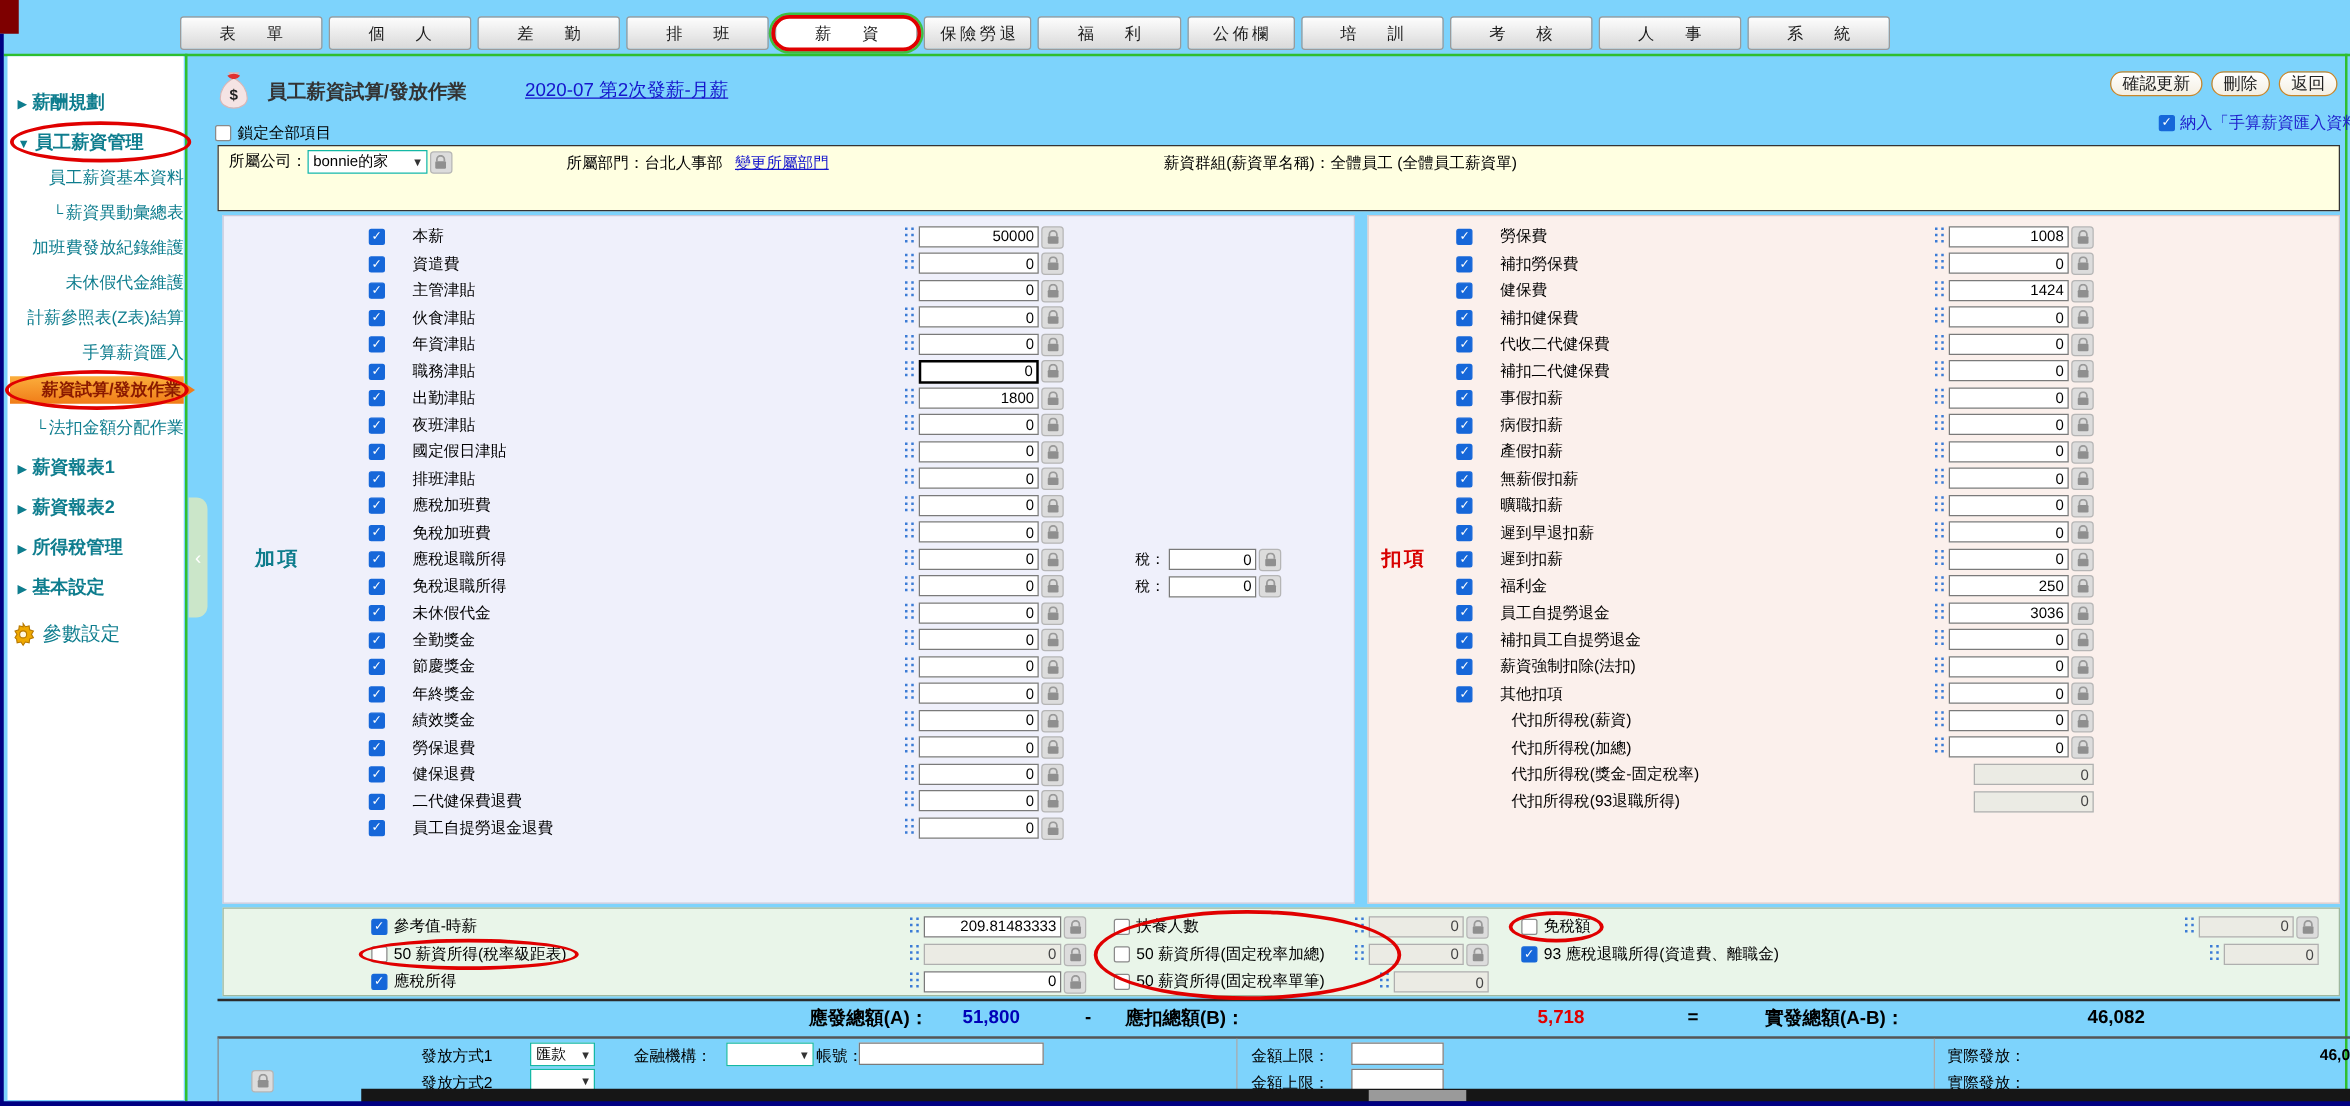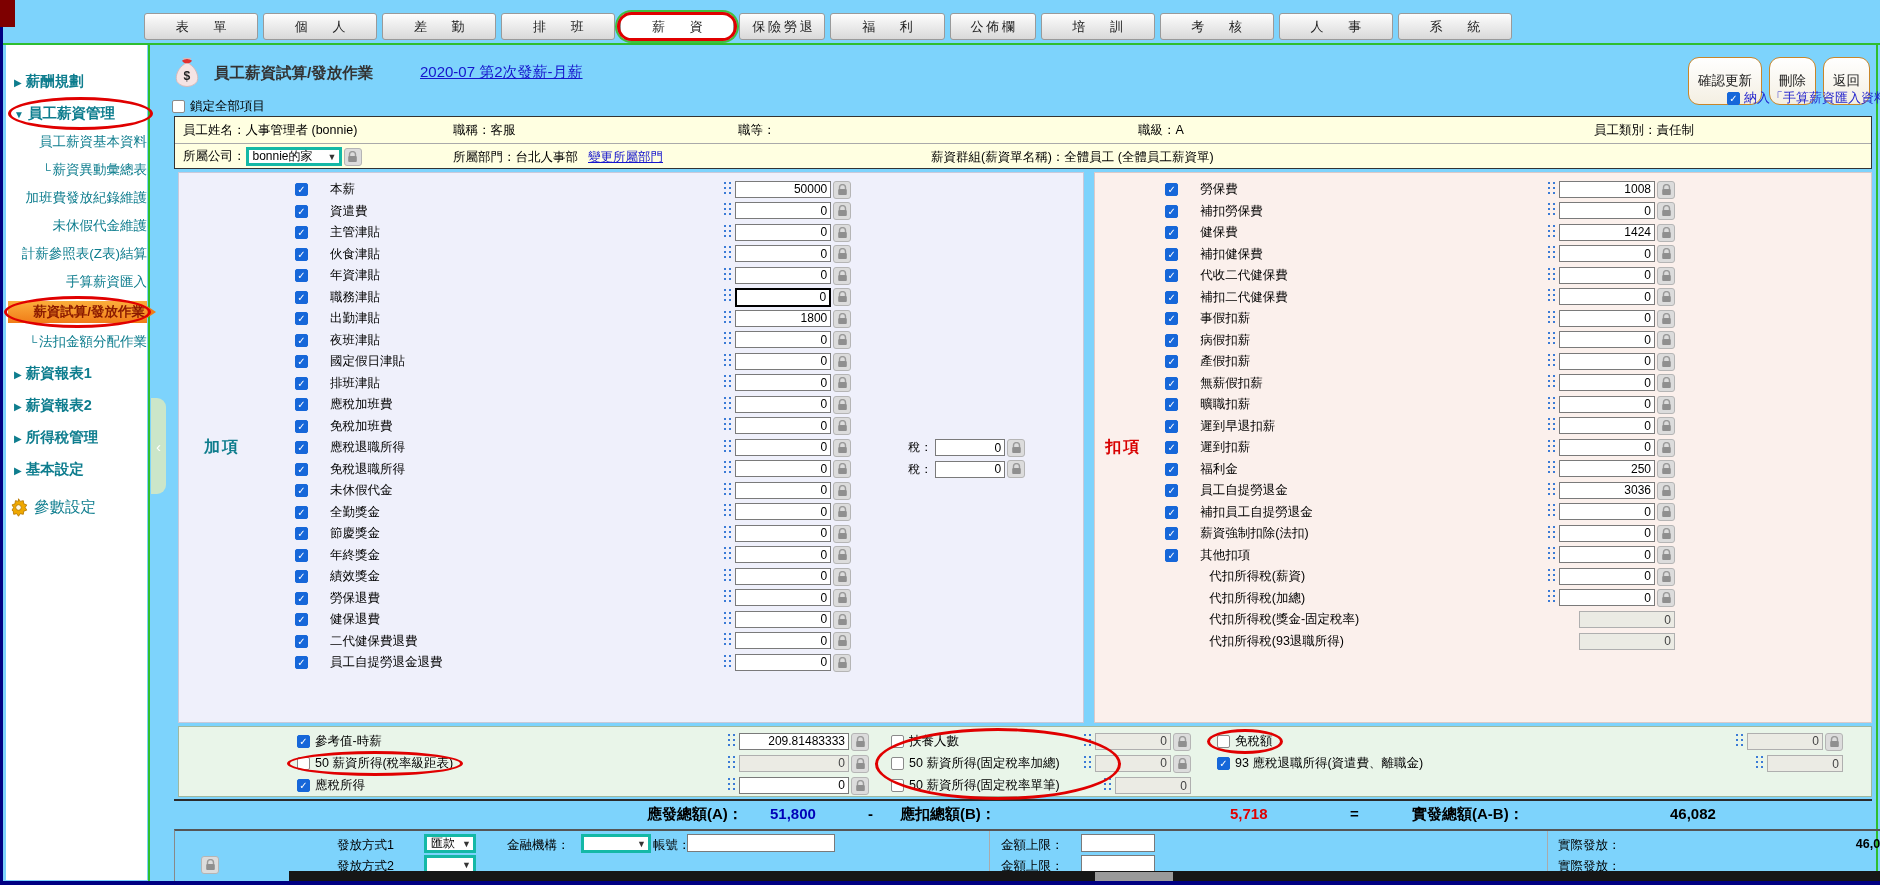--- a/index.html
+++ b/index.html
@@ -40,34 +40,34 @@
   .sp-gear{margin:18px 0 0 2px;font-size:15.5px;display:flex;align-items:center;gap:5px;}
   .ringA{position:absolute;inset:-7px -6px;border:3px solid #E00000;border-radius:50%;z-index:5;pointer-events:none;}
   .ringB{position:absolute;inset:-5px -4px;border:3px solid #E00000;border-radius:50%;z-index:5;pointer-events:none;}
   
   #content{position:absolute;left:150px;top:45px;width:1728px;bottom:0;}
   .pghead-icon{position:absolute;left:22px;top:9px;}
   .pghead-title{position:absolute;left:64px;top:18px;font-size:15.5px;font-weight:bold;color:#333;}
   .pghead-link{position:absolute;left:270px;top:18px;font-size:15px;color:#1515CC;text-decoration:underline;cursor:pointer;}
   #btns{position:absolute;top:12px;right:8px;display:flex;gap:7px;}
   .obtn{border:1px solid #C8862A;border-radius:11px;background:linear-gradient(#FFFFFF,#F4EFE2);
-        font-size:13.5px;padding:14px 9px;color:#222;cursor:pointer;font-family:inherit;}
+        font-size:13.5px;padding:0 9px;color:#222;cursor:pointer;font-family:inherit;}
   .import{position:absolute;top:44px;left:1577px;display:flex;align-items:center;gap:4px;
           font-size:13px;color:#1F1FCC;white-space:nowrap;}
   .lockall{position:absolute;top:53px;left:22px;display:flex;align-items:center;gap:5px;font-size:12.5px;}
   .ptitle{position:absolute;top:49px;left:0;width:100%;text-align:center;font-size:16.5px;font-weight:bold;}
   
   .ybox{position:absolute;left:24px;right:6px;top:71px;height:53px;background:#FFFFE1;
         border:1px solid #333;box-sizing:border-box;}
   .yrow{position:relative;height:26px;}
   .yrow+.yrow{border-top:1px solid #AAA;}
   .ycell{position:absolute;top:5px;font-size:12.5px;white-space:nowrap;}
   .ylink{color:#1515CC;text-decoration:underline;cursor:pointer;margin-left:10px;}
   
-  .sel{display:inline-flex;align-items:center;justify-content:space-between;border:3px solid #14b8a6;
+  .sel{display:inline-flex;align-items:center;justify-content:space-between;border:1px solid #14b8a6;
        background:#fff;height:19px;font-size:12px;padding:0 2px 0 4px;box-sizing:border-box;cursor:pointer;}
   .sel .ar{font-size:9px;color:#333;margin-left:4px;}
   input.val{width:96px;height:17px;border:1px solid #7A7A7A;font-size:12px;text-align:right;
        padding:0 3px;background:#fff;box-sizing:border-box;font-family:inherit;}
   input.val.dis{background:#EBEBE4;border-color:#AFAFAF;color:#444;}
   input.val.focus{border:2px solid #000;height:19px;}
   .cb{display:inline-block;width:13px;height:13px;box-sizing:border-box;border-radius:2px;flex:none;
       font-size:10px;line-height:12px;text-align:center;cursor:pointer;}
   .cb.on{background:#1667D9;color:#fff;border:1px solid #1667D9;}
   .cb.off{background:#fff;border:1px solid #8A8A8A;}
@@ -96,21 +96,21 @@
   .indsp{width:22px;flex:none;}
   
   #green{position:absolute;left:28px;right:6px;top:681px;height:71px;background:#E9F5E9;
          border:1px solid #9FB89F;box-sizing:border-box;padding-top:3px;}
   .grow{display:flex;align-items:center;height:21px;margin-top:1px;}
   .gc{display:flex;align-items:center;}
   .gc .lblwrap{position:relative;display:flex;align-items:center;}
   .gc .lbl{font-size:12.5px;margin-left:5px;white-space:nowrap;}
   .gc1{margin-left:118px;width:572px;}
   .gc2{margin-left:22px;width:300px;}
-  .gc3{margin-left:26px;flex:1;padding-right:28px;}
+  .gc3{margin-left:26px;flex:1;padding-right:16px;}
   .gc .grp{margin-left:auto;}
   .gc input.val{width:110px;}
   .gc2 input.val,.gc3 input.val{width:76px;}
   .lring{position:absolute;inset:-4px -10px;border:3px solid #E00000;border-radius:50%;z-index:5;pointer-events:none;}
   .c2ring{position:absolute;left:696px;top:1px;width:240px;height:66px;border:3px solid #E00000;
           border-radius:50%;z-index:5;pointer-events:none;}
   
   .darkline{position:absolute;left:24px;right:6px;top:754px;height:2px;background:#2B2B2B;}
   #totals{position:absolute;left:24px;right:6px;top:758px;height:24px;font-size:15px;font-weight:bold;}
   #totals span{position:absolute;top:2px;white-space:nowrap;}
@@ -237,27 +237,20 @@
       <span>納入「手算薪資匯入資料」</span>
     </div>
 
     <div class="lockall">
       <span class="cb off"></span>
       <span>鎖定全部項目</span>
     </div>
 
     <div class="ybox">
       <div class="yrow">
-        <span class="ycell" style="left:8px"><span>員工姓名：</span><span>人事管理者 (bonnie)</span></span>
-        <span class="ycell" style="left:278px"><span>職稱：</span><span>客服</span></span>
-        <span class="ycell" style="left:563px"><span>職等：</span><span></span></span>
-        <span class="ycell" style="left:963px"><span>職級：</span><span>A</span></span>
-        <span class="ycell" style="left:1419px"><span>員工類別：</span><span>責任制</span></span>
-      </div>
-      <div class="yrow">
         <span class="ycell" style="left:8px;top:3px;display:flex;align-items:center;">
           <span>所屬公司：</span>
           <span class="sel" style="width:96px">
               <span>bonnie的家</span>
               <span class="ar">▼</span>
             </span>
           <span class="lockw">
               <svg width="11" height="12" viewBox="0 0 11 12">
                 <path d="M2.5 5V3.6a3 3 0 0 1 6 0V5" fill="none" stroke="#9A9A9A" stroke-width="1.4"></path>
                 <rect x="1.2" y="5" width="8.6" height="6" rx="1" fill="#8F8F8F"></rect>

